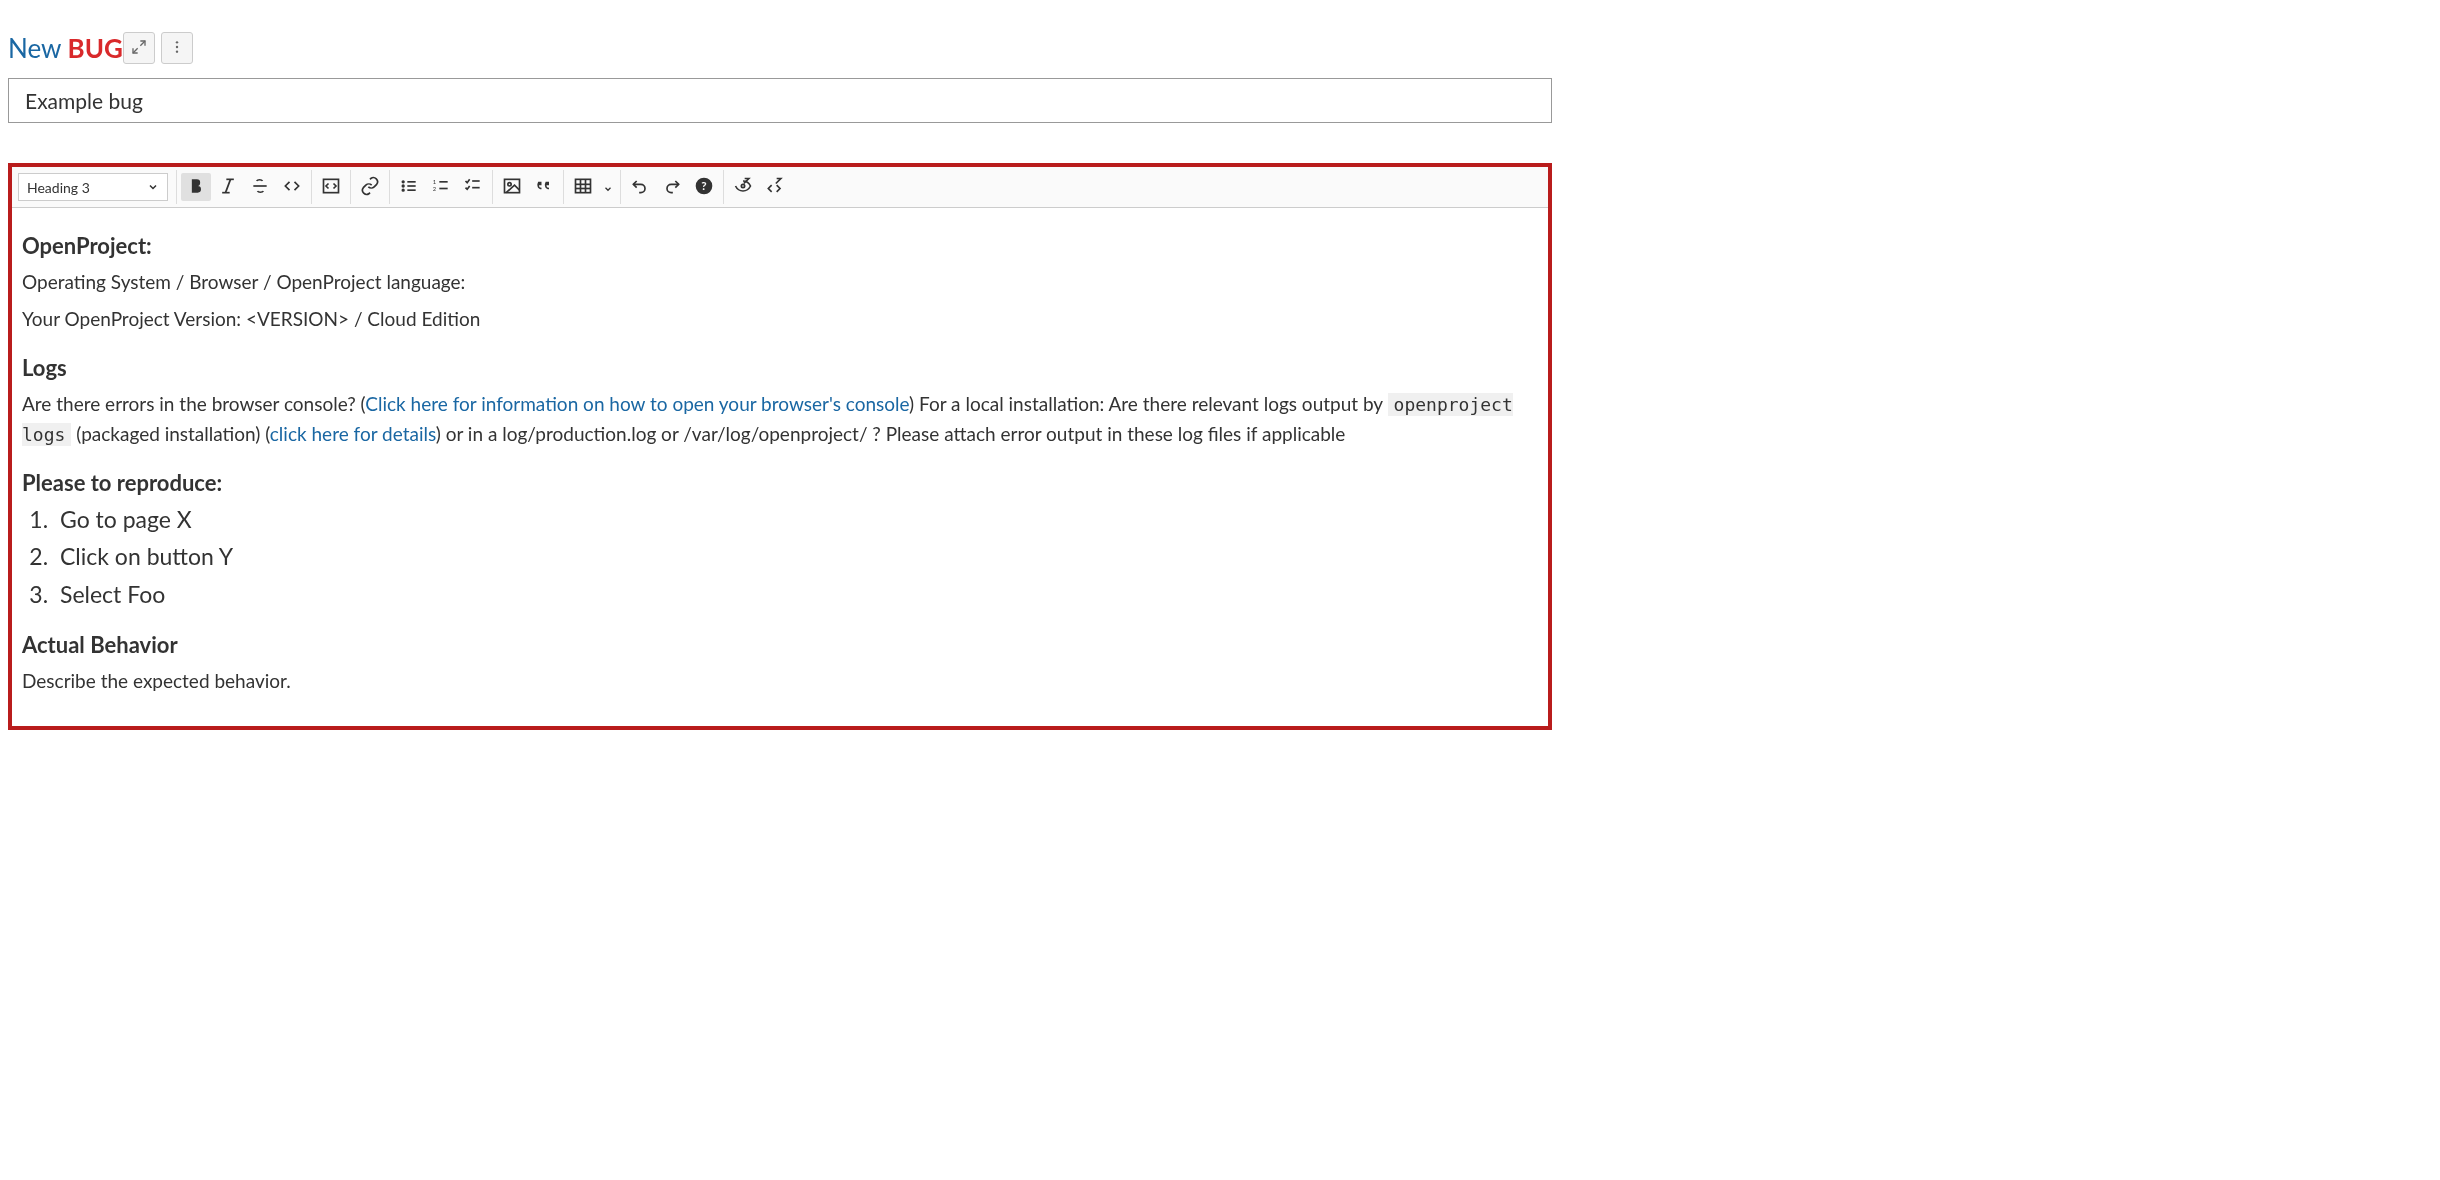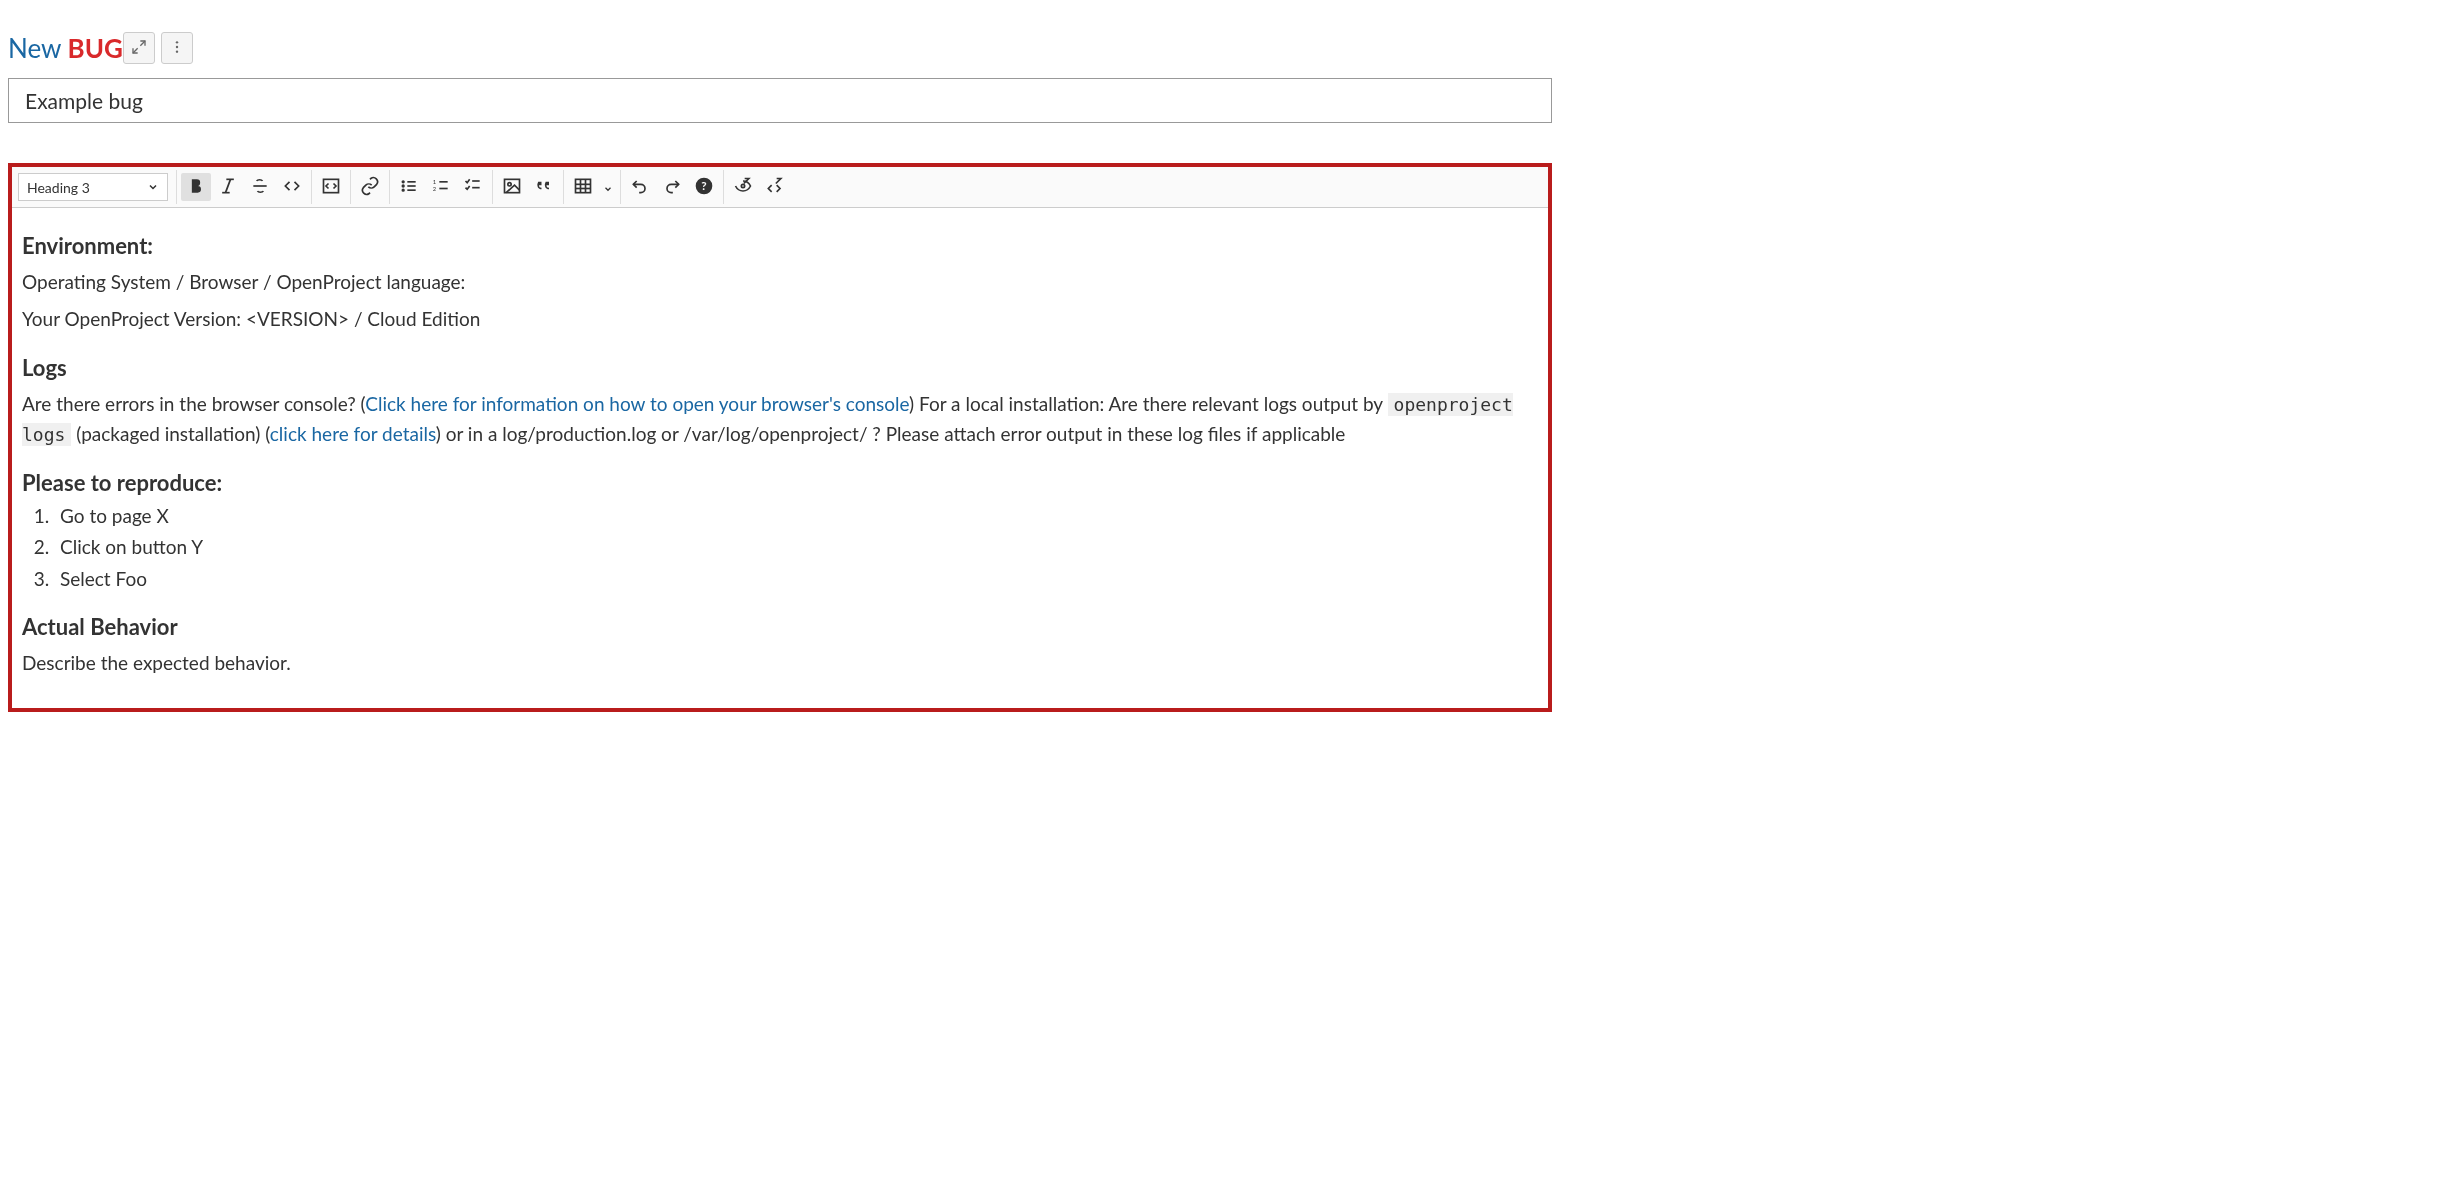--- a/index.html
+++ b/index.html
@@ -127,21 +127,21 @@
   }
   .editor-content code {
     background: #f0f0f0;
     font-family: ui-monospace, Menlo, Consolas, monospace;
     font-size: 18px;
     padding: 1px 6px;
   }
   .editor-content ol {
     margin: 6px 0 6px 10px;
     padding-left: 22px;
-    font-size: 19px;
+    font-size: 23px;
   }
   .editor-content ol li {
     margin: 3px 0;
     padding-left: 6px;
     line-height: 1.5;
   }
 </style>
 </head>
 <body>
 
@@ -331,21 +331,21 @@
               <path d="M14 3h5l-6 6"></path>
               <polyline points="8 11 4 15 8 19"></polyline>
               <polyline points="14 11 18 15 14 19"></polyline>
             </svg></span>
       </div>
     </div>
 
   </div>
 
   <div class="editor-content">
-    <h3>Environment:</h3>
+    <h3>OpenProject:</h3>
     <p>Operating System / Browser / OpenProject language:</p>
     <p>Your OpenProject Version: &lt;VERSION&gt; / Cloud Edition</p>
 
     <h3>Logs</h3>
     <p>
       <span>Are there errors in the browser console? (</span><a href="#">Click here for information on how to open your browser's console</a><span>) For a local installation: Are there relevant logs output by </span><code>openproject logs</code><span> (packaged installation) (</span><a href="#">click here for details</a><span>) or in a log/production.log or /var/log/openproject/ ? Please attach error output in these log files if applicable</span>
     </p>
 
     <h3>Please to reproduce:</h3>
     <ol>

